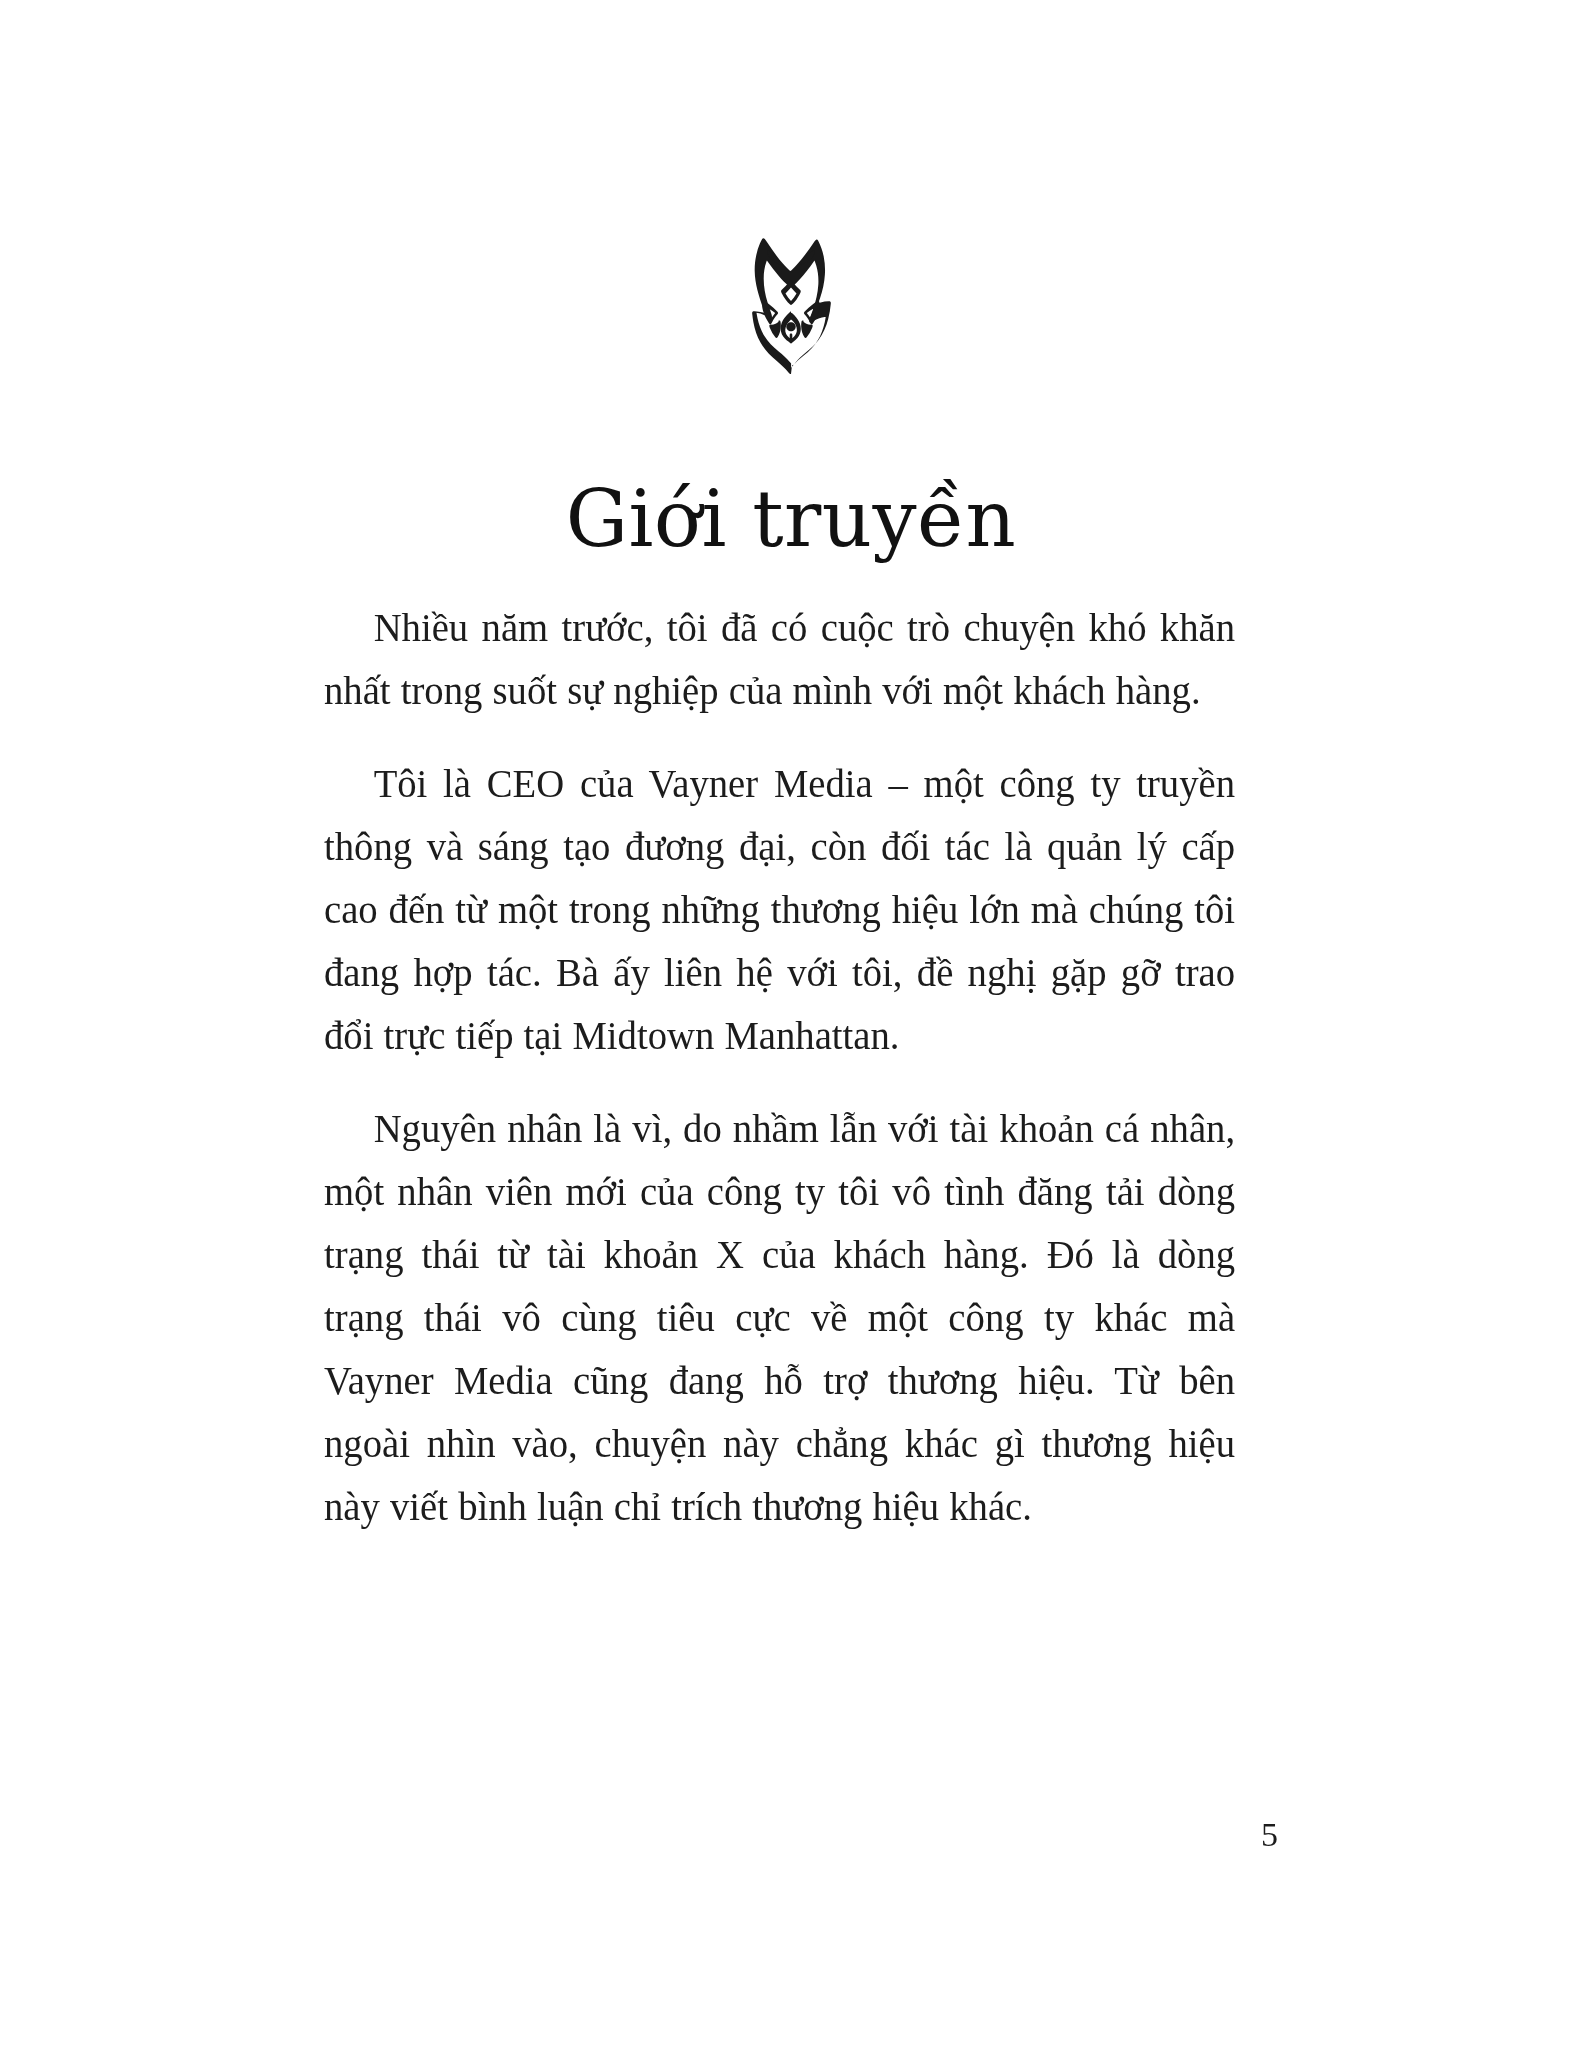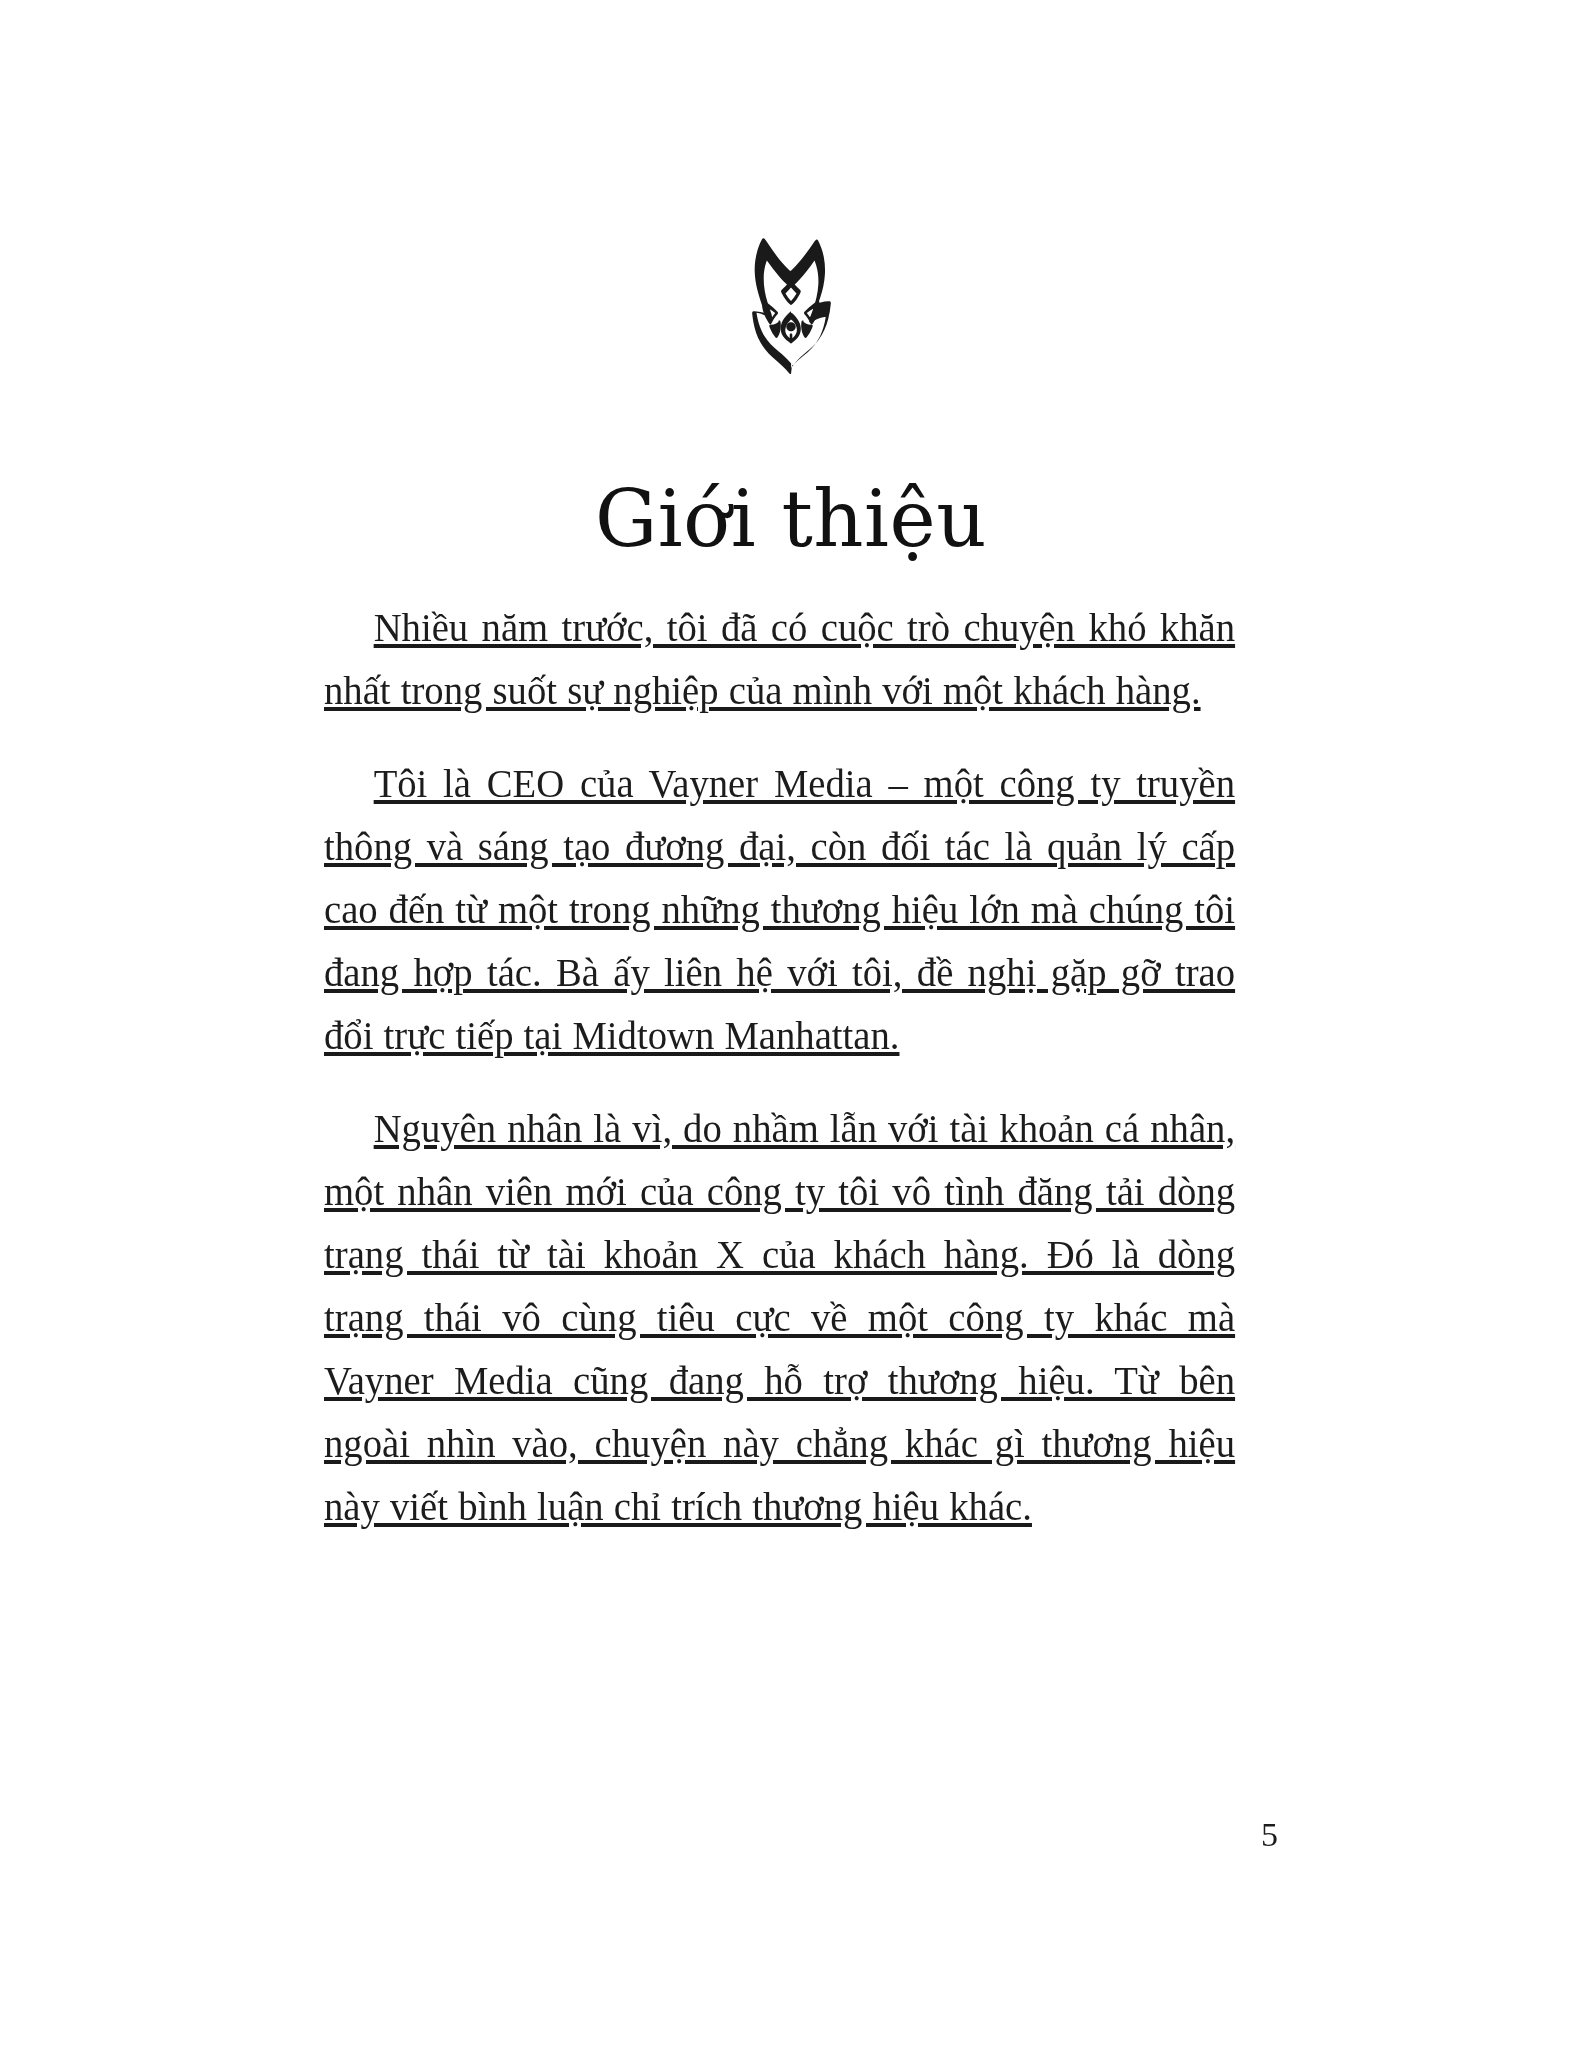--- a/index.html
+++ b/index.html
@@ -54,21 +54,20 @@
     letter-spacing: 0.5px;
     color: #111111;
   }
 
   
   .text-block {
     position: absolute;
     left: 324px;
     top: 596px;
     width: 954px;
-    text-decoration: underline;
   }
 
   .para {
     margin: 0 0 30px 0;
     text-align: justify;
     text-justify: inter-word;
     text-indent: 52px;
     font-family: "Liberation Serif", "DejaVu Serif", serif;
     font-size: 40.5px;
     line-height: 63px;
@@ -122,21 +121,21 @@
 
         <path d="M54 84.8c.6 0 1.1.2 1.5.6 2.6 2.3 4.8 4.9 6.4 8 1.6 3.1 2.3 6.4 1.7 9.9-.6 3.4-2.4 6.2-4.9 8.5-1.3 1.2-2.7 2.2-4.2 3.1-.4.2-.7.2-1.1 0-2.7-1.6-5.2-3.5-7-6.1-2.5-3.5-3.3-7.4-2.4-11.6.8-3.8 2.8-7 5.5-9.8 1.1-1.2 2.3-2.3 3.5-3.4.3-.3.6-.4 1-.4zm0 6.6c-2.3 2.2-4.2 4.6-5.2 7.6-1.1 3.3-.5 6.3 1.7 9 .9 1.1 2 2 3.2 2.8.2.1.4.2.6 0 2.1-1.4 3.9-3.1 4.9-5.5 1.1-2.7.8-5.3-.3-7.9-1.1-2.3-2.6-4.2-4.9-6z"></path>
 
         <path d="M54 94.3c2.6 0 4.7 2 4.7 4.5s-2.1 4.5-4.7 4.5-4.7-2-4.7-4.5 2.1-4.5 4.7-4.5z"></path>
 
         <path d="M54 105.6c.8 0 1.3.5 1.3 1.3v7.2c0 .8-.5 1.3-1.3 1.3s-1.3-.5-1.3-1.3v-7.2c0-.8.5-1.3 1.3-1.3z"></path>
       </g>
     </svg>
   </div>
 
-  <h1 class="chapter-title">Giới thiệu</h1>
+  <h1 class="chapter-title">Giới truyền</h1>
 
   <div class="text-block">
     <p class="para">Nhiều năm trước, tôi đã có cuộc trò chuyện khó khăn nhất trong suốt sự nghiệp của mình với một khách hàng.</p>
     <p class="para">Tôi là CEO của Vayner Media – một công ty truyền thông và sáng tạo đương đại, còn đối tác là quản lý cấp cao đến từ một trong những thương hiệu lớn mà chúng tôi đang hợp tác. Bà ấy liên hệ với tôi, đề nghị gặp gỡ trao đổi trực tiếp tại Midtown Manhattan.</p>
     <p class="para">Nguyên nhân là vì, do nhầm lẫn với tài khoản cá nhân, một nhân viên mới của công ty tôi vô tình đăng tải dòng trạng thái từ tài khoản X của khách hàng. Đó là dòng trạng thái vô cùng tiêu cực về một công ty khác mà Vayner Media cũng đang hỗ trợ thương hiệu. Từ bên ngoài nhìn vào, chuyện này chẳng khác gì thương hiệu này viết bình luận chỉ trích thương hiệu khác.</p>
   </div>
 
   <div class="page-number">5</div>
 
 </div>

